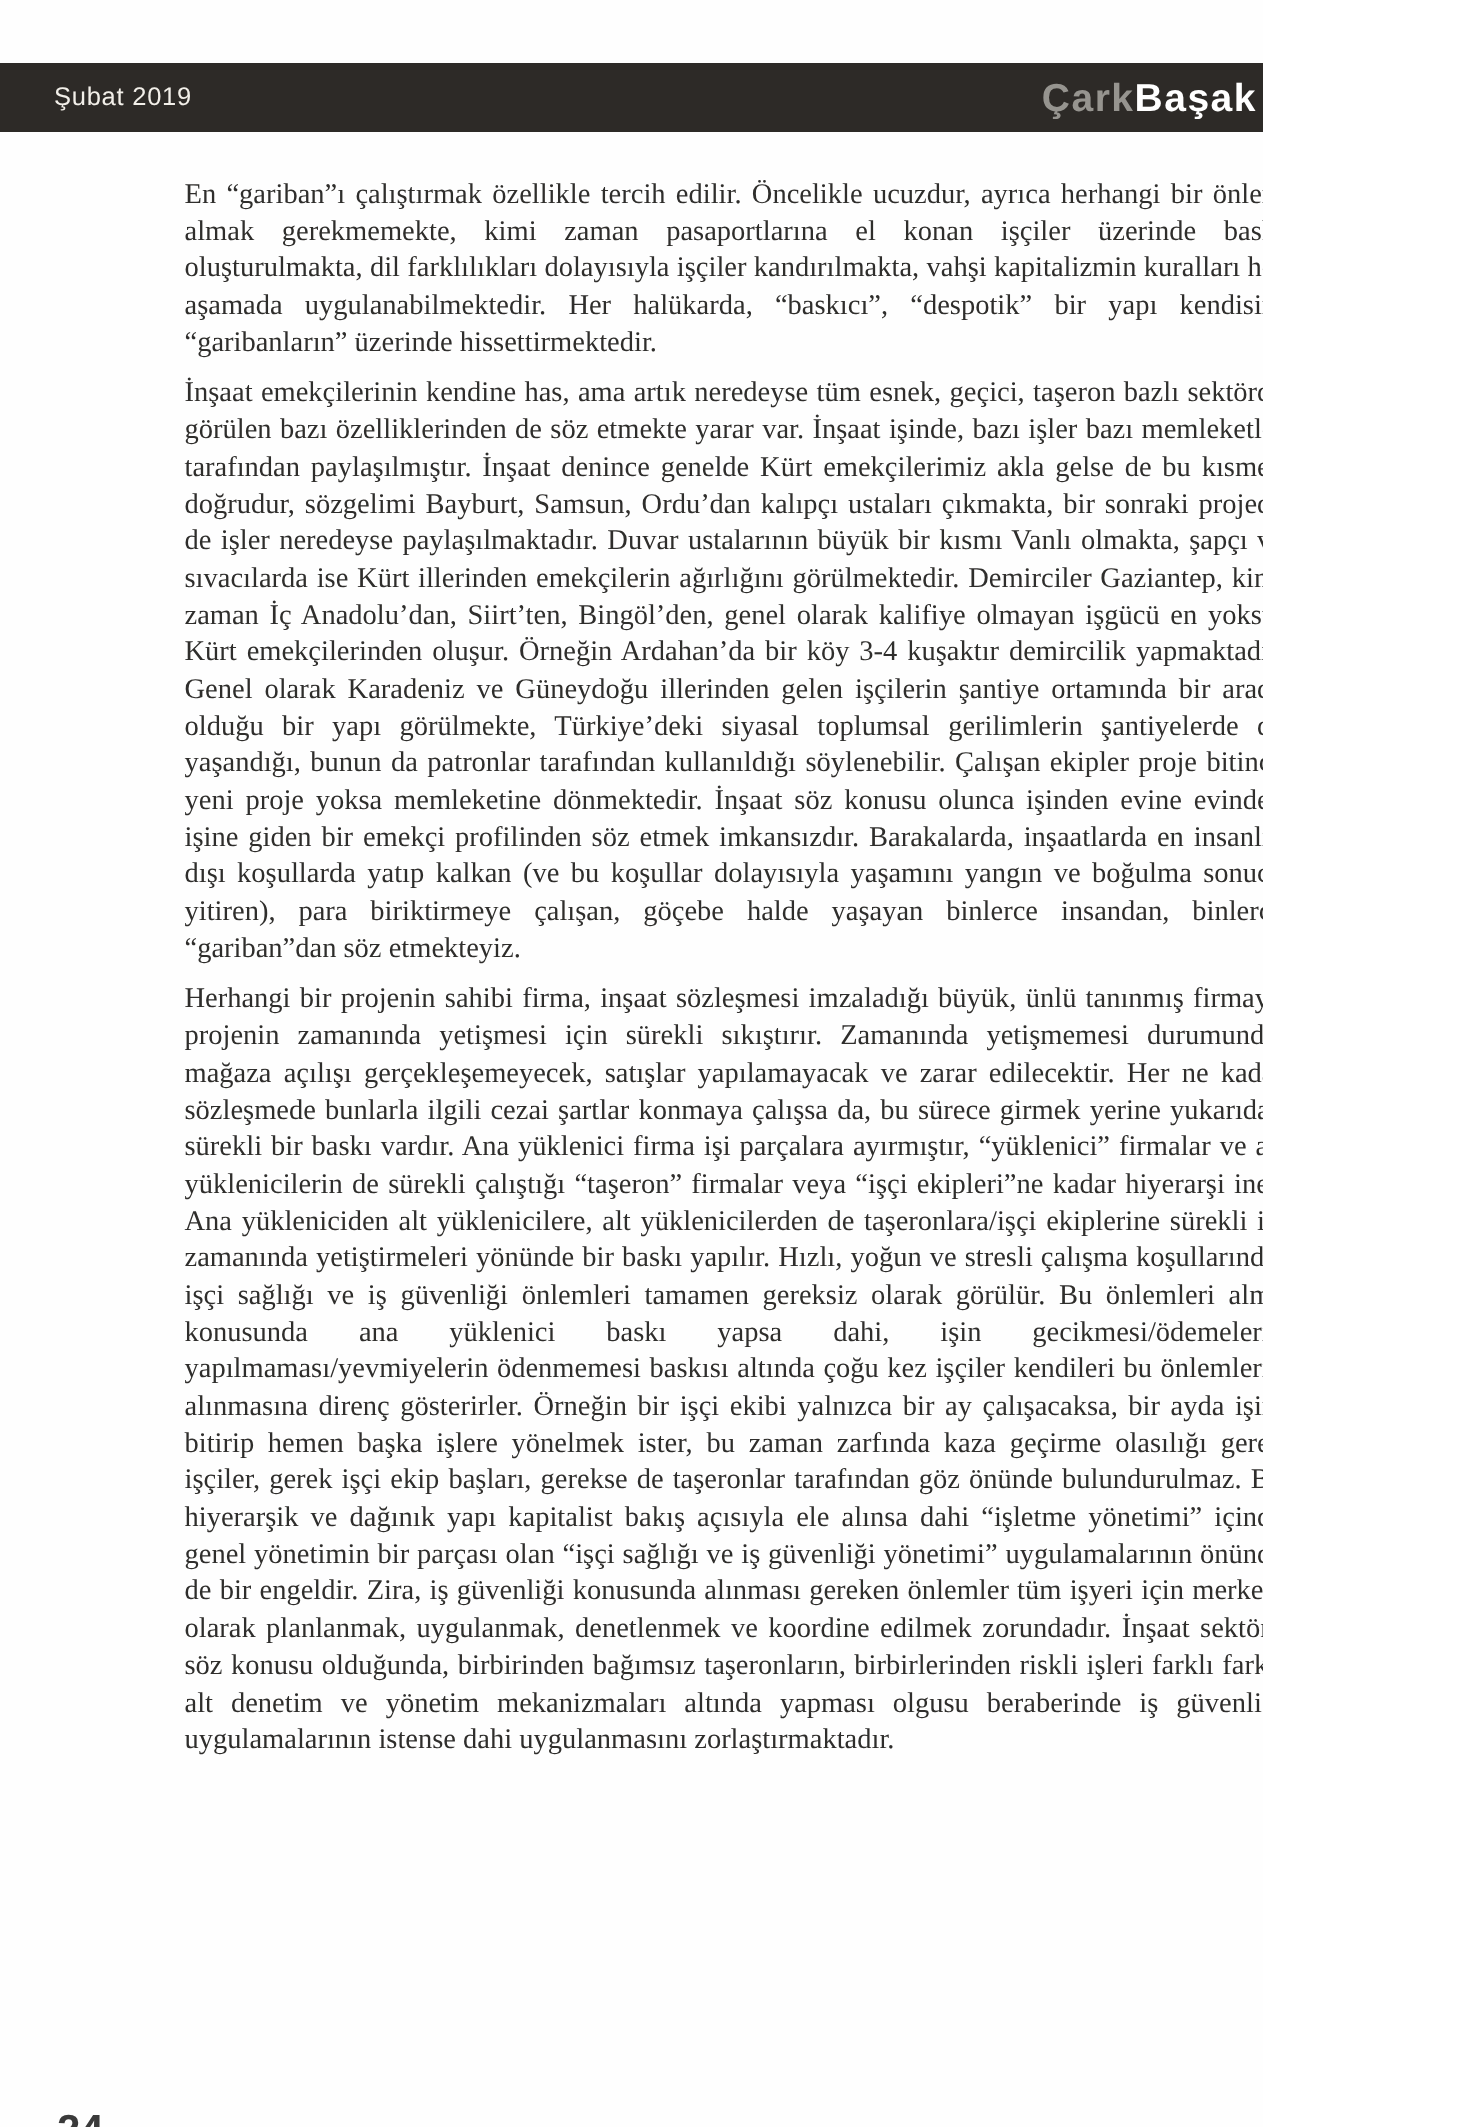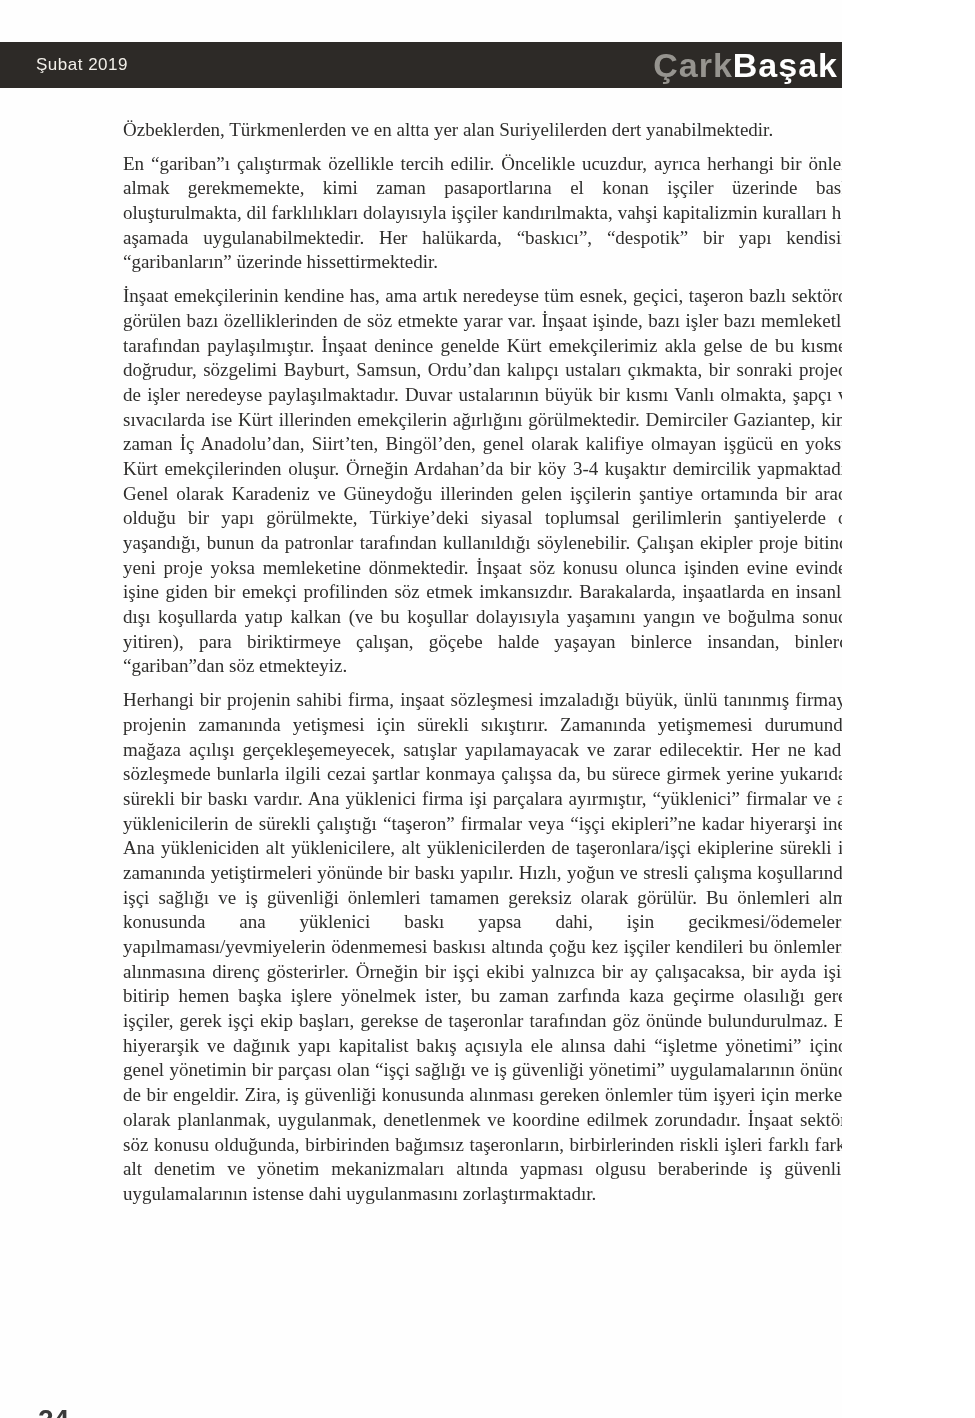--- a/index.html
+++ b/index.html
@@ -26,21 +26,21 @@
     margin-left: 36px;
     font-family: "Liberation Sans", sans-serif;
     font-size: 17px;
     letter-spacing: 0.5px;
     color: #f2efe9;
   }
   .masthead {
     margin-left: auto;
     margin-right: 100px;
     font-family: "Liberation Sans", sans-serif;
-    font-size: 34px;
+    font-size: 26px;
     font-weight: bold;
     letter-spacing: 1px;
     line-height: 1;
     white-space: nowrap;
   }
   .masthead .t1 { color: #96948f; }
   .masthead .t2 { color: #ffffff; }
   .logo-wrap {
     position: absolute;
     top: 33px;
@@ -93,21 +93,20 @@
   <div class="logo-wrap">
     <svg width="64" height="64" viewBox="0 0 64 64">
       <circle cx="32" cy="32" r="31" fill="#ffffff" stroke="#2d2a27" stroke-width="2"></circle>
       <circle cx="32" cy="32" r="24" fill="none" stroke="#273447" stroke-width="4" stroke-dasharray="5 3"></circle>
       <circle cx="32" cy="32" r="19" fill="none" stroke="#273447" stroke-width="1.5"></circle>
       <text x="32" y="38" text-anchor="middle" font-size="15" font-weight="bold" fill="#273447" font-family="Liberation Serif, serif">TİP</text>
     </svg>
   </div>
 
   <main class="content">
-    <p>Özbeklerden, Türkmenlerden ve en altta yer alan Suriyelilerden dert yanabilmektedir.</p>
     <p>En “gariban”ı çalıştırmak özellikle tercih edilir. Öncelikle ucuzdur, ayrıca herhangi bir önlem almak gerekmemekte, kimi zaman pasaportlarına el konan işçiler üzerinde baskı oluşturulmakta, dil farklılıkları dolayısıyla işçiler kandırılmakta, vahşi kapitalizmin kuralları her aşamada uygulanabilmektedir. Her halükarda, “baskıcı”, “despotik” bir yapı kendisini “garibanların” üzerinde hissettirmektedir.</p>
     <p>İnşaat emekçilerinin kendine has, ama artık neredeyse tüm esnek, geçici, taşeron bazlı sektörde görülen bazı özelliklerinden de söz etmekte yarar var. İnşaat işinde, bazı işler bazı memleketler tarafından paylaşılmıştır. İnşaat denince genelde Kürt emekçilerimiz akla gelse de bu kısmen doğrudur, sözgelimi Bayburt, Samsun, Ordu’dan kalıpçı ustaları çıkmakta, bir sonraki projede de işler neredeyse paylaşılmaktadır. Duvar ustalarının büyük bir kısmı Vanlı olmakta, şapçı ve sıvacılarda ise Kürt illerinden emekçilerin ağırlığını görülmektedir. Demirciler Gaziantep, kimi zaman İç Anadolu’dan, Siirt’ten, Bingöl’den, genel olarak kalifiye olmayan işgücü en yoksul Kürt emekçilerinden oluşur. Örneğin Ardahan’da bir köy 3-4 kuşaktır demircilik yapmaktadır. Genel olarak Karadeniz ve Güneydoğu illerinden gelen işçilerin şantiye ortamında bir arada olduğu bir yapı görülmekte, Türkiye’deki siyasal toplumsal gerilimlerin şantiyelerde de yaşandığı, bunun da patronlar tarafından kullanıldığı söylenebilir. Çalışan ekipler proje bitince yeni proje yoksa memleketine dönmektedir. İnşaat söz konusu olunca işinden evine evinden işine giden bir emekçi profilinden söz etmek imkansızdır. Barakalarda, inşaatlarda en insanlık dışı koşullarda yatıp kalkan (ve bu koşullar dolayısıyla yaşamını yangın ve boğulma sonucu yitiren), para biriktirmeye çalışan, göçebe halde yaşayan binlerce insandan, binlerce “gariban”dan söz etmekteyiz.</p>
 
 
     <p>Herhangi bir projenin sahibi firma, inşaat sözleşmesi imzaladığı büyük, ünlü tanınmış firmayı, projenin zamanında yetişmesi için sürekli sıkıştırır. Zamanında yetişmemesi durumunda, mağaza açılışı gerçekleşemeyecek, satışlar yapılamayacak ve zarar edilecektir. Her ne kadar sözleşmede bunlarla ilgili cezai şartlar konmaya çalışsa da, bu sürece girmek yerine yukarıdan sürekli bir baskı vardır. Ana yüklenici firma işi parçalara ayırmıştır, “yüklenici” firmalar ve alt yüklenicilerin de sürekli çalıştığı “taşeron” firmalar veya “işçi ekipleri”ne kadar hiyerarşi iner. Ana yükleniciden alt yüklenicilere, alt yüklenicilerden de taşeronlara/işçi ekiplerine sürekli işi zamanında yetiştirmeleri yönünde bir baskı yapılır. Hızlı, yoğun ve stresli çalışma koşullarında, işçi sağlığı ve iş güvenliği önlemleri tamamen gereksiz olarak görülür. Bu önlemleri alma konusunda ana yüklenici baskı yapsa dahi, işin gecikmesi/ödemelerin yapılmaması/yevmiyelerin ödenmemesi baskısı altında çoğu kez işçiler kendileri bu önlemlerin alınmasına direnç gösterirler. Örneğin bir işçi ekibi yalnızca bir ay çalışacaksa, bir ayda işini bitirip hemen başka işlere yönelmek ister, bu zaman zarfında kaza geçirme olasılığı gerek işçiler, gerek işçi ekip başları, gerekse de taşeronlar tarafından göz önünde bulundurulmaz. Bu hiyerarşik ve dağınık yapı kapitalist bakış açısıyla ele alınsa dahi “işletme yönetimi” içinde genel yönetimin bir parçası olan “işçi sağlığı ve iş güvenliği yönetimi” uygulamalarının önünde de bir engeldir. Zira, iş güvenliği konusunda alınması gereken önlemler tüm işyeri için merkezi olarak planlanmak, uygulanmak, denetlenmek ve koordine edilmek zorundadır. İnşaat sektörü söz konusu olduğunda, birbirinden bağımsız taşeronların, birbirlerinden riskli işleri farklı farklı alt denetim ve yönetim mekanizmaları altında yapması olgusu beraberinde iş güvenliği uygulamalarının istense dahi uygulanmasını zorlaştırmaktadır.</p>
   </main>
 
   <div class="page-number">24</div>
 
 </div>

